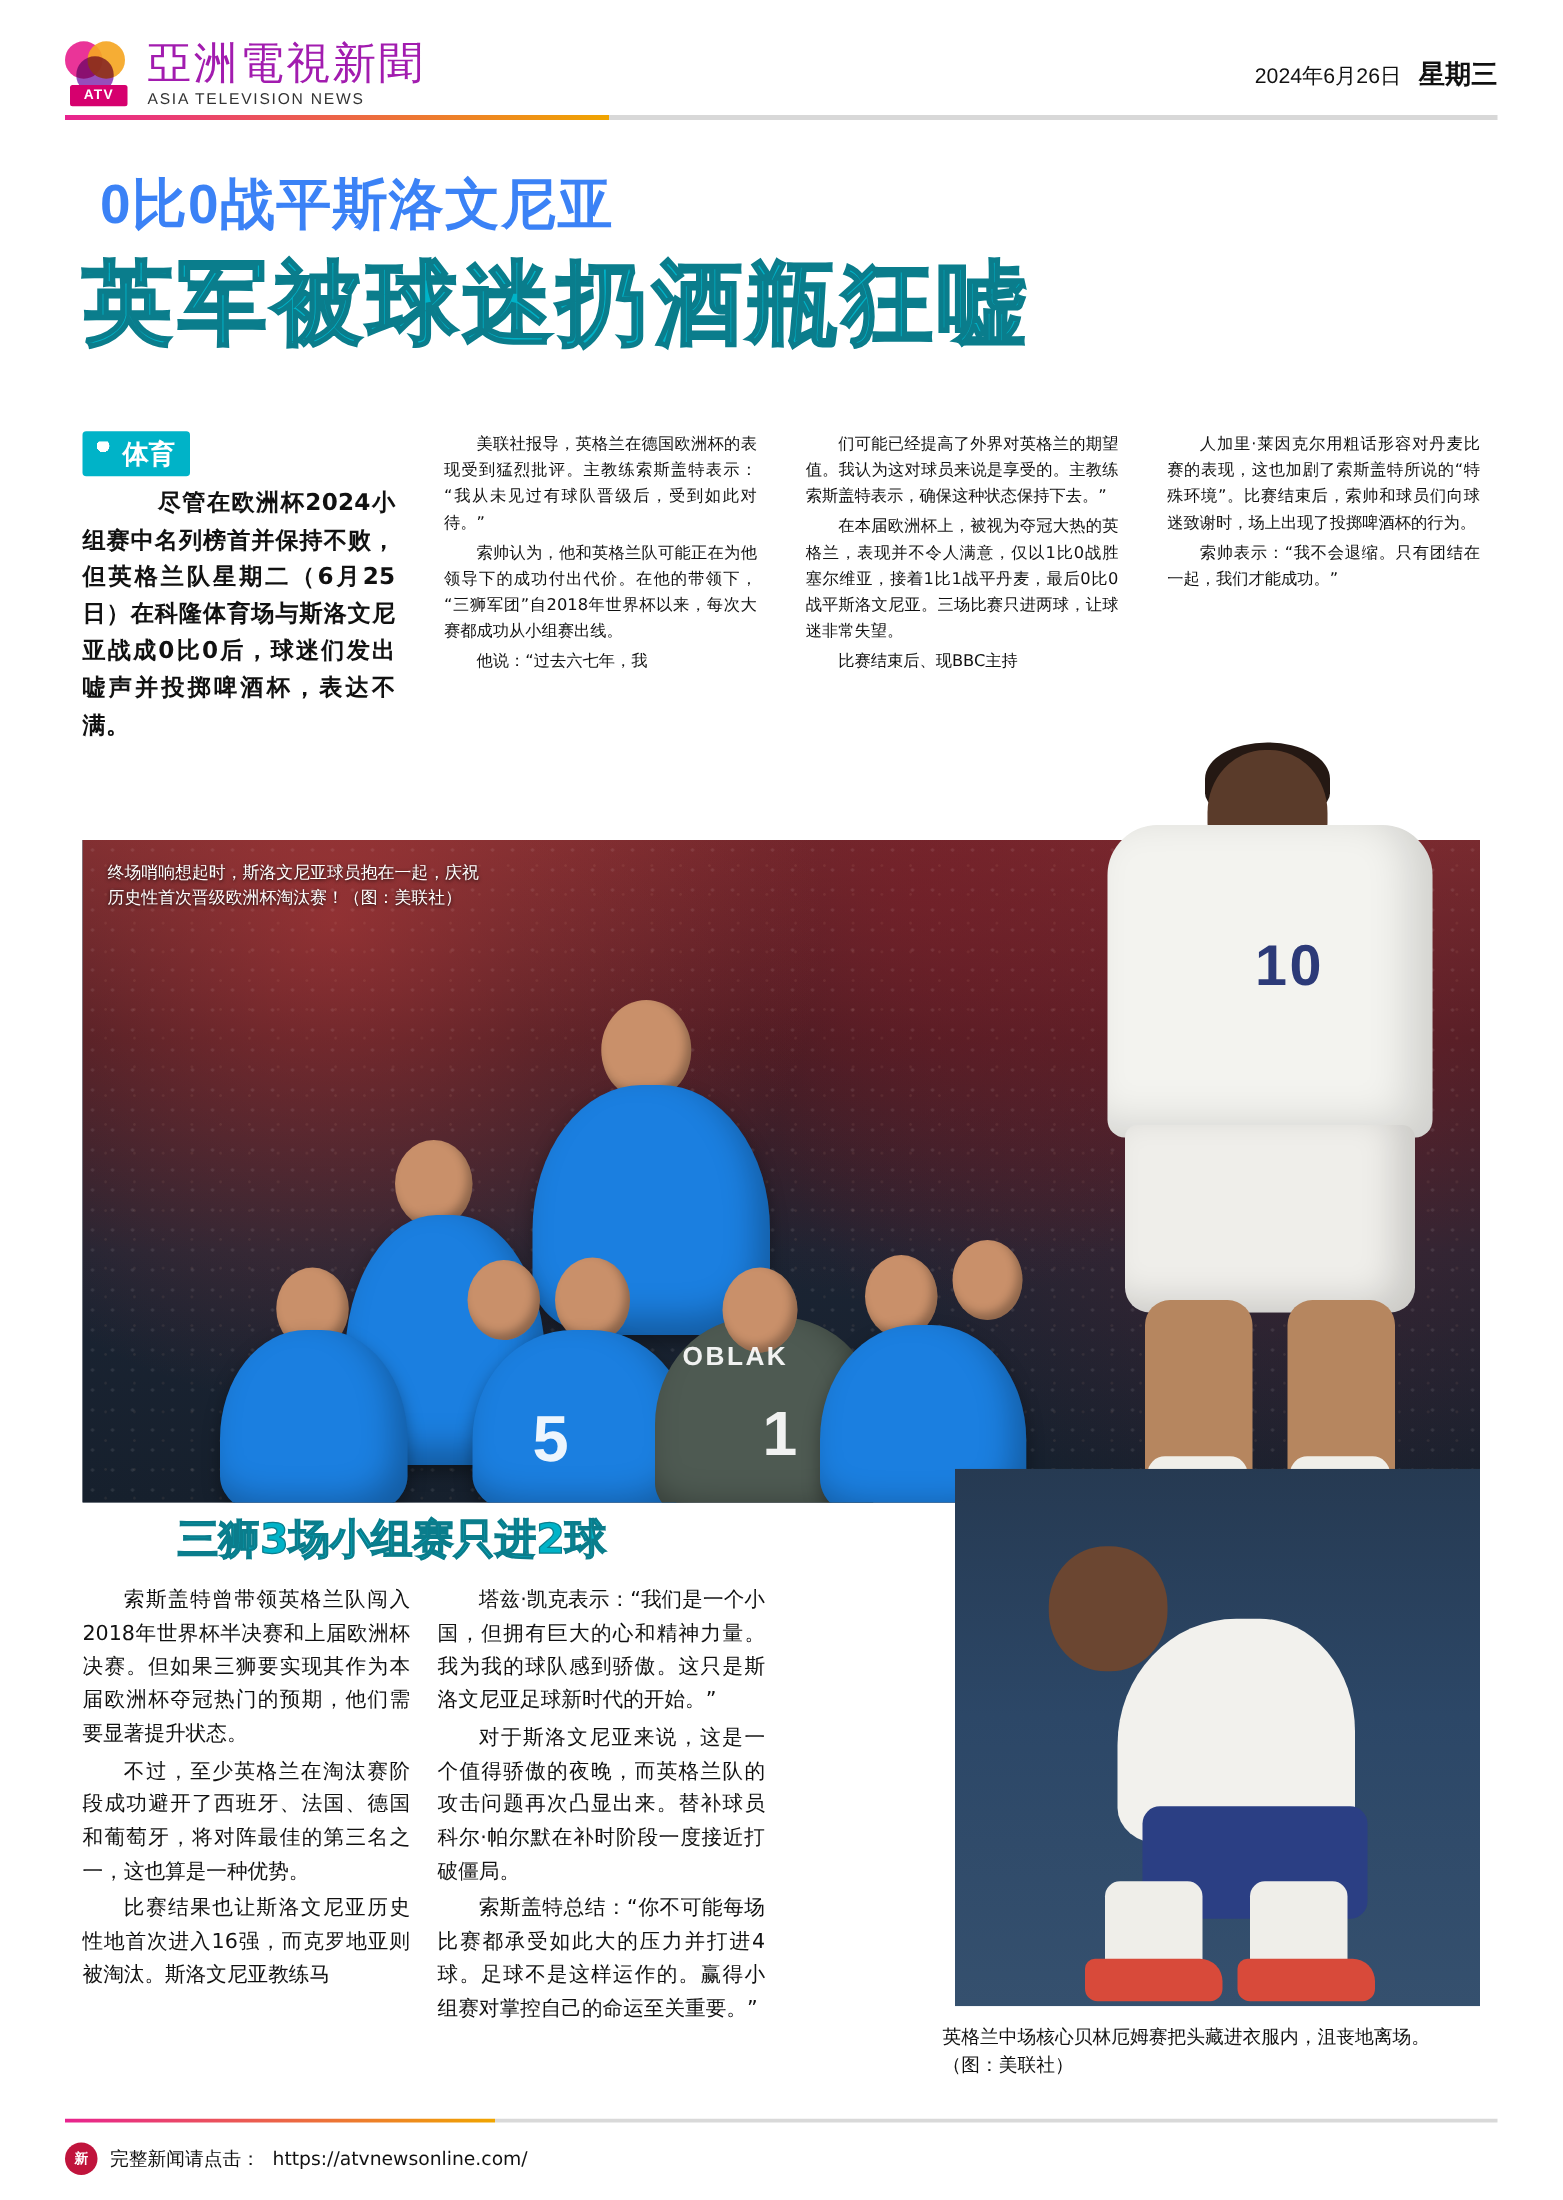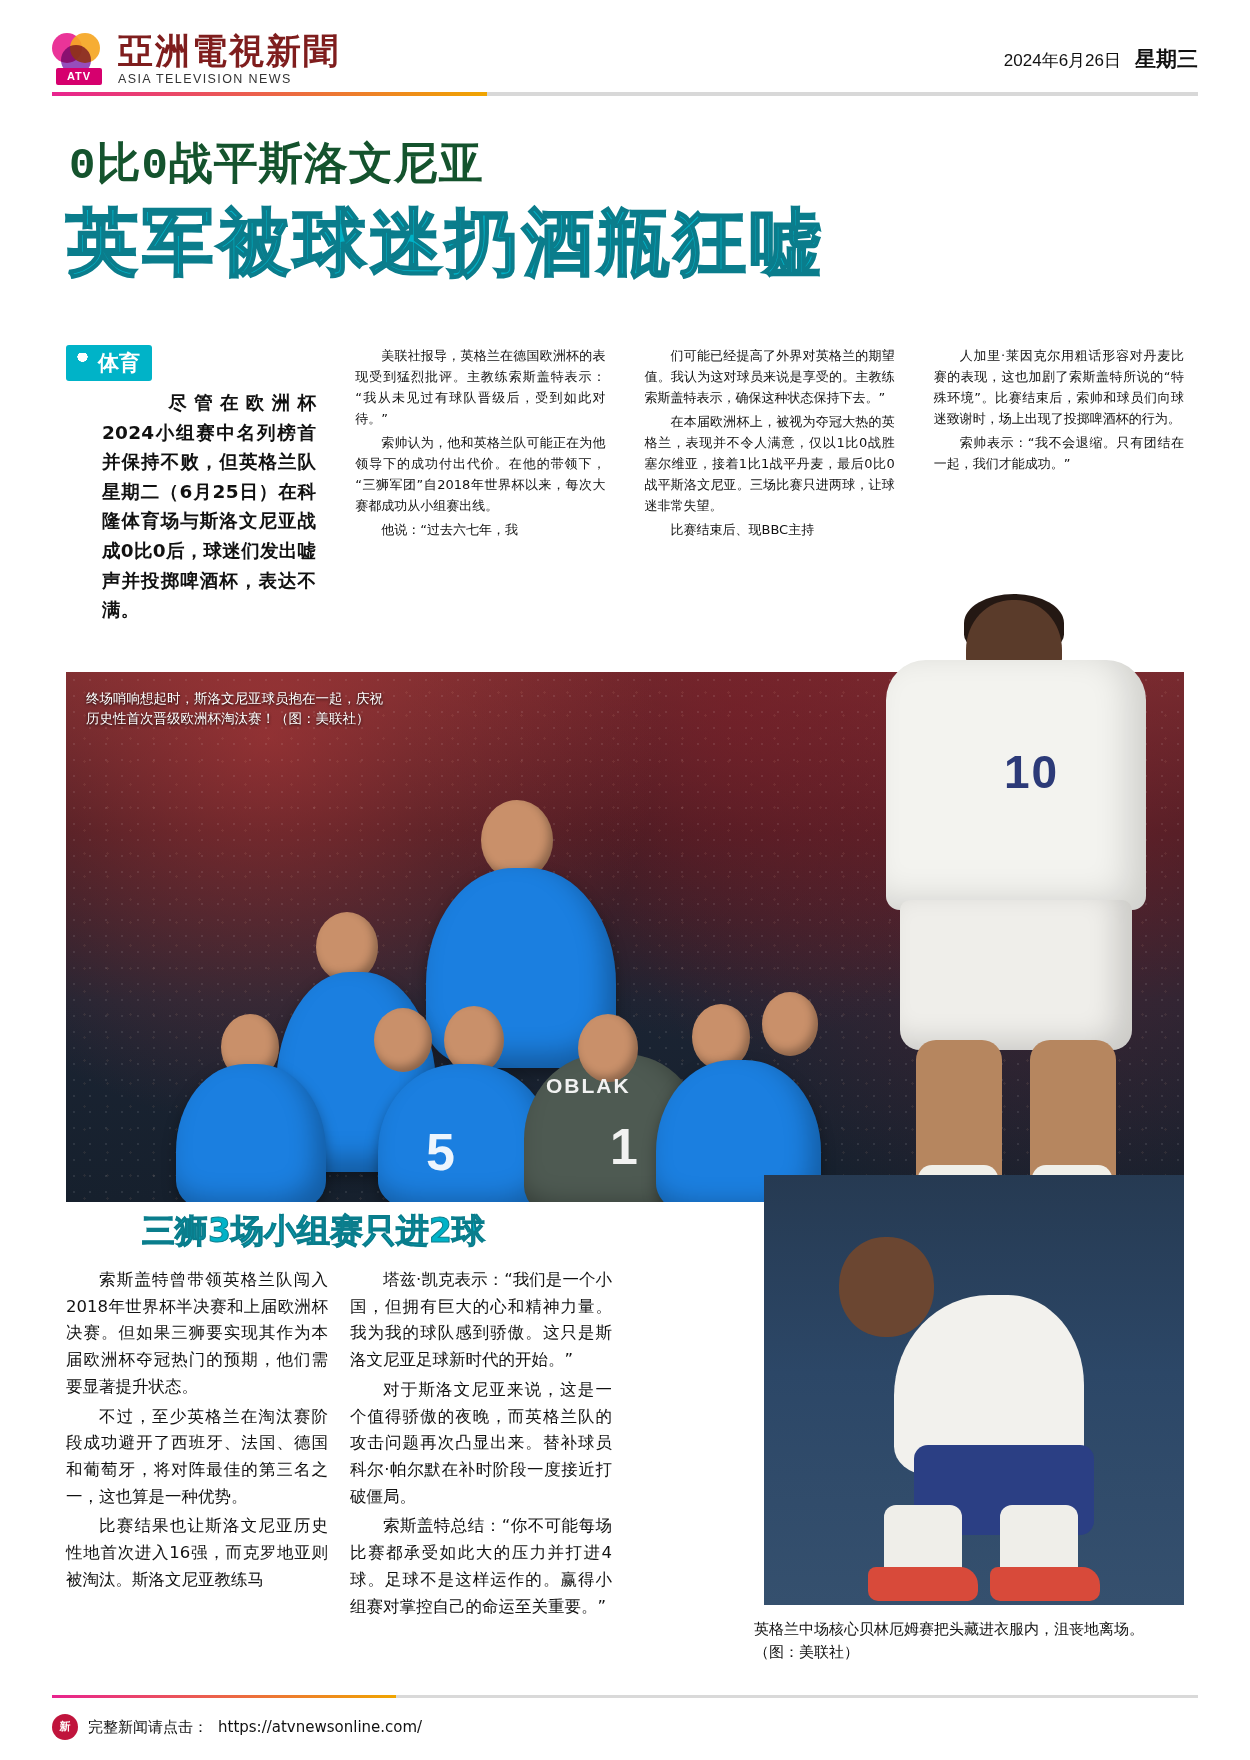--- a/index.html
+++ b/index.html
@@ -62,23 +62,23 @@
     font-size: 11px;
     font-weight: bold;
     letter-spacing: 1px;
     text-align: center;
     line-height: 17px;
     border-radius: 2px;
   }
   .brand-names { line-height: 1; }
   .brand-cn {
     font-size: 35px;
-    font-weight: bold;
+    font-weight: normal;
     letter-spacing: 2px;
-    color: #7f1d1d;
+    color: #a21caf;
     font-family: "DejaVu Sans", "Liberation Sans", sans-serif;
   }
   .brand-en {
     font-size: 12.5px;
     letter-spacing: 1.4px;
     color: #333;
     margin-top: 4px;
   }
   .masthead-date {
     display: flex;
@@ -94,27 +94,27 @@
     left: 52px;
     right: 52px;
     top: 92px;
     height: 4px;
     background: linear-gradient(to right, #e8238f 0%, #f0a500 38%, #d8d8d8 38%, #d8d8d8 100%);
   }
 
   
   .kicker {
     position: absolute;
-    left: 69px;
+    left: 80px;
     top: 134px;
     font-size: 44px;
     font-weight: bold;
     letter-spacing: 1px;
-    color: #14532d;
-    font-family: Liberation Mono, monospace;
+    color: #3b82f6;
+    font-family: Liberation Sans, sans-serif;
   }
   .headline {
     position: absolute;
     left: 66px;
     top: 205px;
     font-size: 72px;
     font-weight: bold;
     letter-spacing: 4px;
     color: #00b3c8;
     -webkit-text-stroke: 2px #0a7d8c;
@@ -171,21 +171,20 @@
     background: #fff;
     clip-path: polygon(40% 0, 100% 30%, 70% 45%, 95% 100%, 60% 100%, 35% 60%, 0 85%, 10% 40%);
   }
   .lead-text {
     font-size: 18.5px;
     font-weight: bold;
     line-height: 1.6;
     text-align: justify;
     letter-spacing: .2px;
     font-family: "DejaVu Sans", "Liberation Sans", sans-serif;
-    margin-left: 36px;
   }
   .lead-text .indent { display: inline-block; width: 3.2em; }
 
   
   .photo-band {
     position: absolute;
     left: 66px;
     top: 672px;
     width: 1118px;
     height: 530px;

